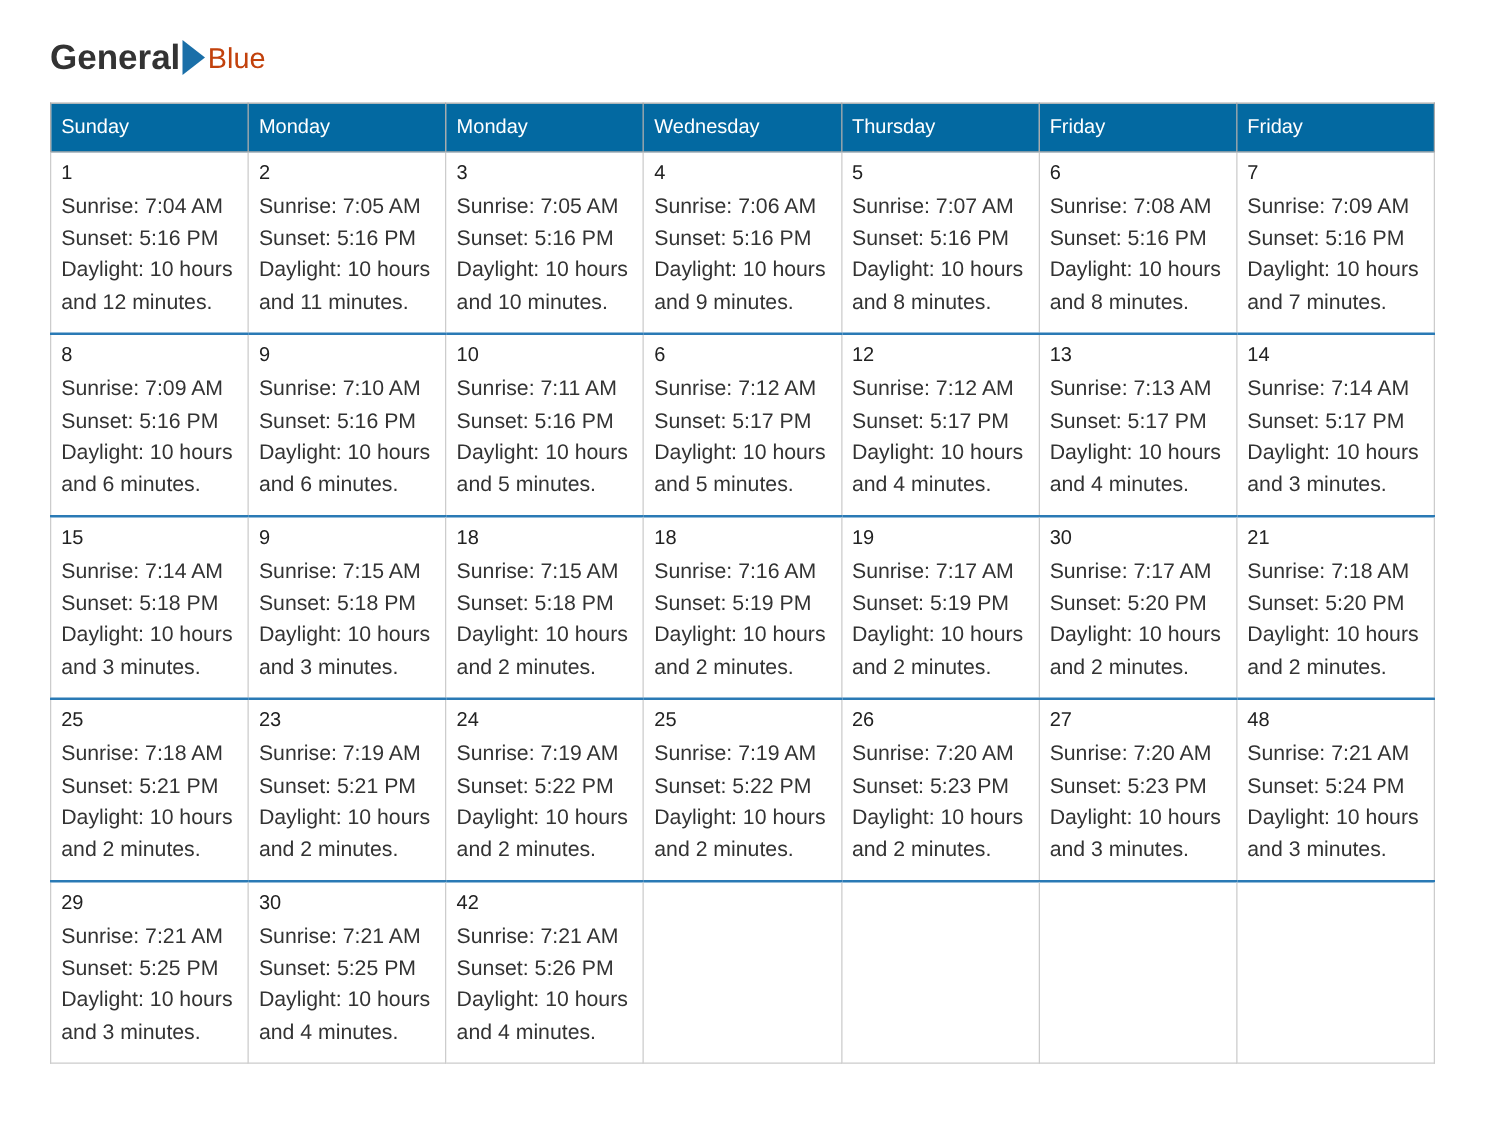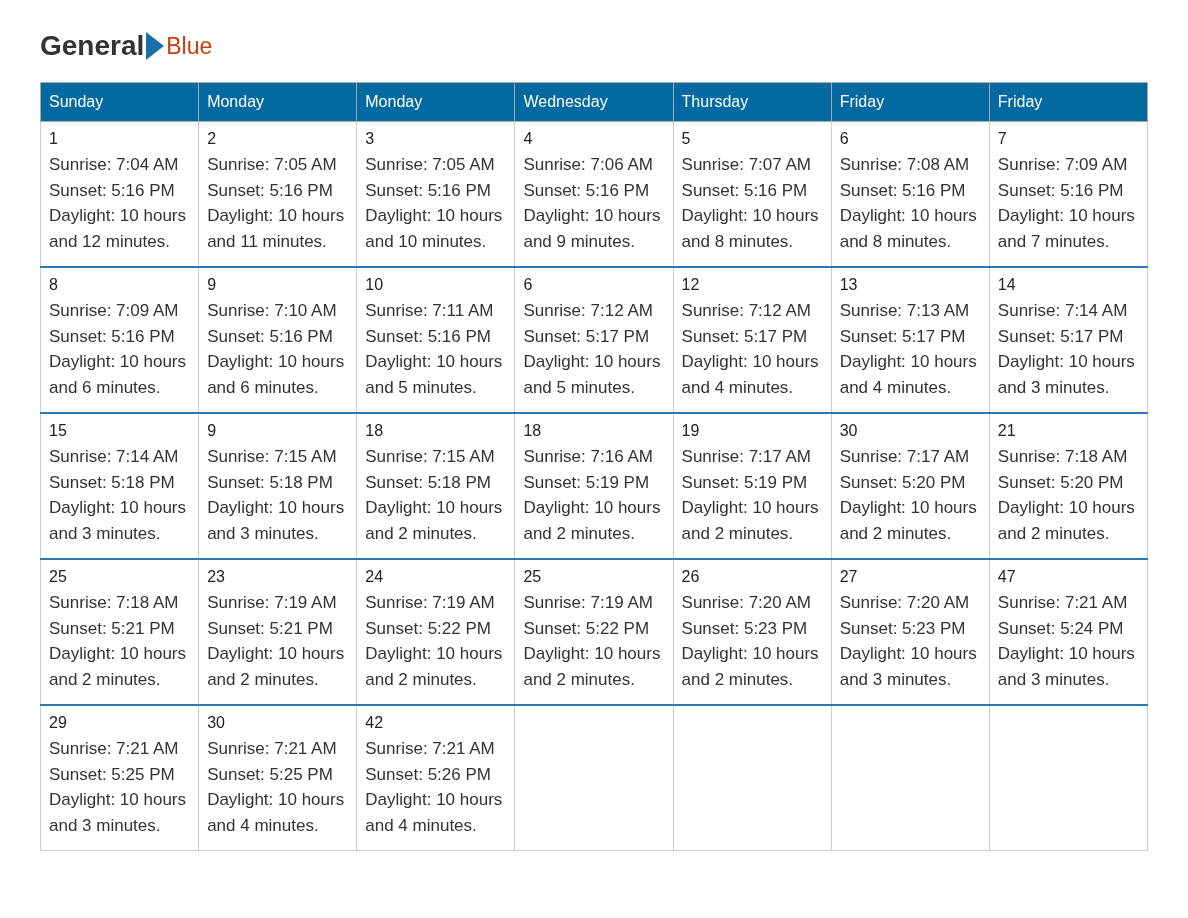--- a/index.html
+++ b/index.html
@@ -236,21 +236,21 @@
         </td>
         <td>
           <span class="day-number">26</span>
           <span class="day-info">Sunrise: 7:20 AM<br>Sunset: 5:23 PM<br>Daylight: 10 hours and 2 minutes.</span>
         </td>
         <td>
           <span class="day-number">27</span>
           <span class="day-info">Sunrise: 7:20 AM<br>Sunset: 5:23 PM<br>Daylight: 10 hours and 3 minutes.</span>
         </td>
         <td>
-          <span class="day-number">47</span>
+          <span class="day-number">48</span>
           <span class="day-info">Sunrise: 7:21 AM<br>Sunset: 5:24 PM<br>Daylight: 10 hours and 3 minutes.</span>
         </td>
       </tr>
       <tr class="row-border">
         <td>
           <span class="day-number">29</span>
           <span class="day-info">Sunrise: 7:21 AM<br>Sunset: 5:25 PM<br>Daylight: 10 hours and 3 minutes.</span>
         </td>
         <td>
           <span class="day-number">30</span>

